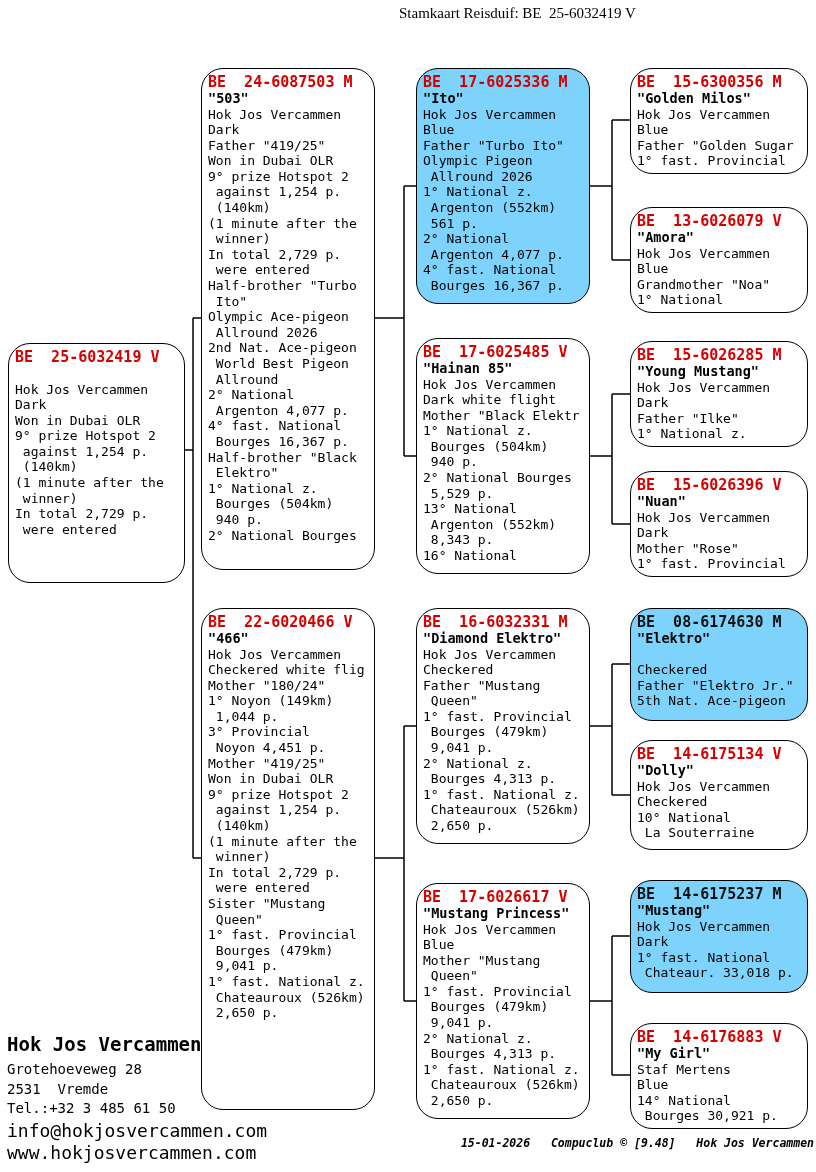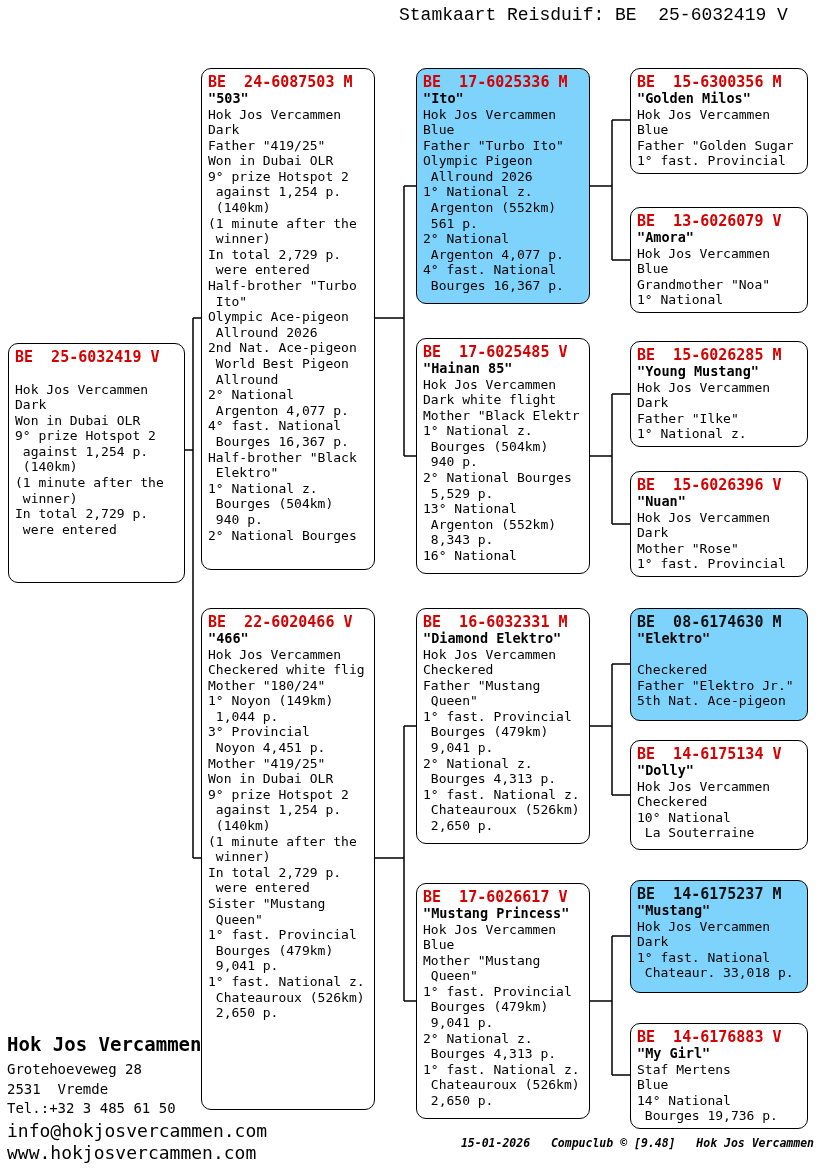--- a/index.html
+++ b/index.html
@@ -2,27 +2,27 @@
 <html><head>
 <meta charset="utf-8">
 <style>
   html,body{margin:0;padding:0;}
   body{
     width:816px;height:1172px;position:relative;background:#ffffff;
     font-family:"DejaVu Sans Mono", monospace;color:#000;overflow:hidden;
   }
   .page-title{
     position:absolute;left:399px;top:5px;
-    font-family:Liberation Mono, monospace;
-    font-size:18px;color:#000;white-space:pre;
+    font-family:Liberation Serif, serif;
+    font-size:15px;color:#000;white-space:pre;
   }
   svg.connectors{position:absolute;left:0;top:0;}
   .pbox{
     position:absolute;box-sizing:border-box;
-    border:1.5px solid #000;border-radius:10px;
+    border:1.5px solid #000;border-radius:22px;
     background:#fff;padding:4px 22px 2px 6px;overflow:hidden;
   }
   .pbox.salmon{background:#7dd3fc;}
   .ring{
     color:#d60000;font-weight:bold;font-size:15px;line-height:18px;
     white-space:pre;
   }
   .ring.black{color:#111111;}
   .pname{
     font-weight:bold;font-size:13.5px;line-height:15.5px;min-height:15.5px;
@@ -270,21 +270,21 @@
 1° fast. National
  Chateaur. 33,018 p.</div>
 </div>
 
 <div class="pbox" style="left:630px;top:1023px;width:178px;height:106px">
   <div class="ring">BE  14-6176883 V</div>
   <div class="pname">"My Girl"</div>
   <div class="plines">Staf Mertens
 Blue
 14° National
- Bourges 19,736 p.</div>
+ Bourges 30,921 p.</div>
 </div>
 
 <div class="footer-owner">Hok Jos Vercammen</div>
 <div class="footer-address">Grotehoeveweg 28
 2531  Vremde
 Tel.:+32 3 485 61 50</div>
 <div class="footer-contact">info@hokjosvercammen.com
 www.hokjosvercammen.com</div>
 <div class="credit">15-01-2026   Compuclub © [9.48]   Hok Jos Vercammen</div>
 

